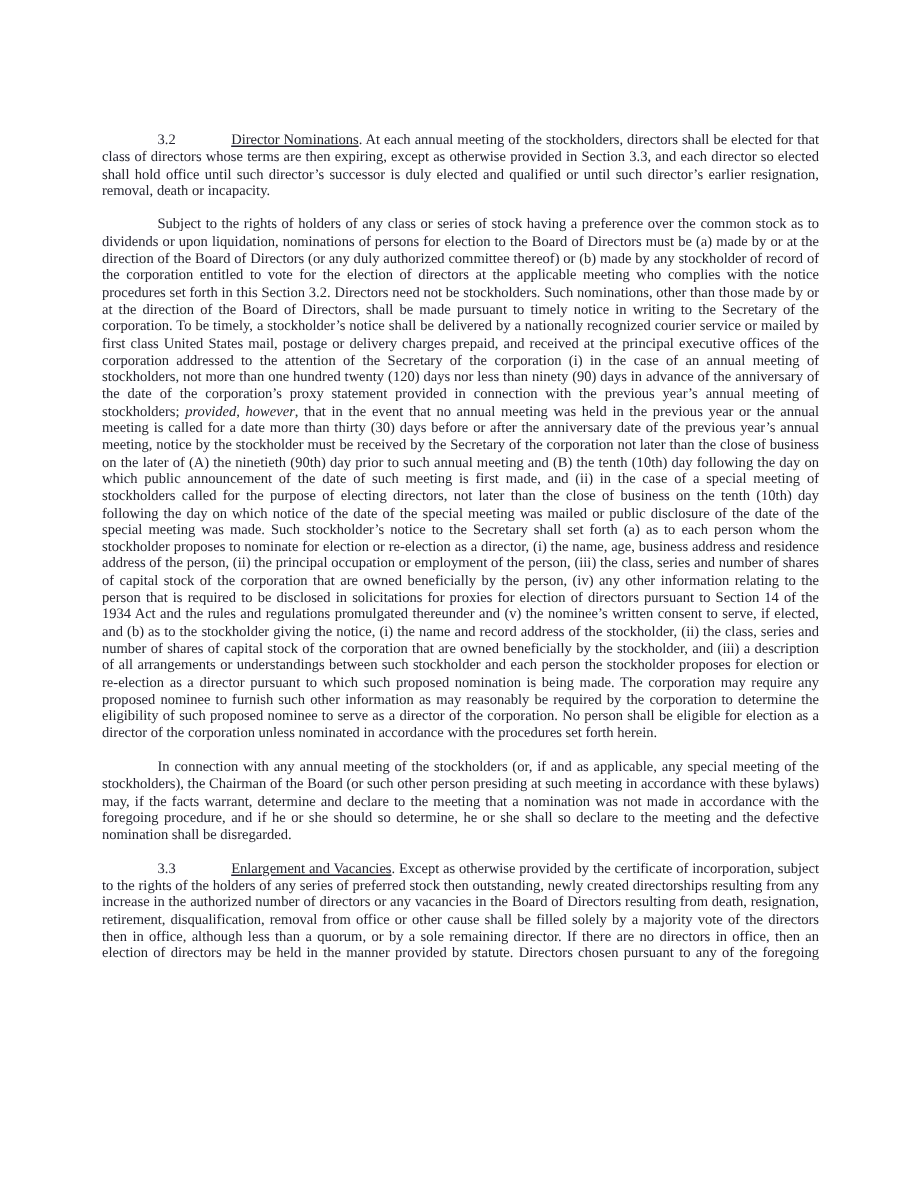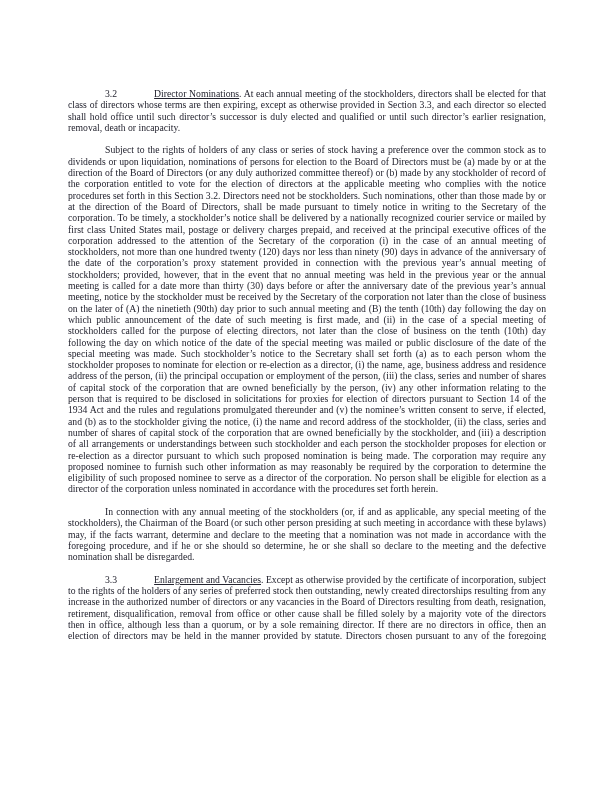--- a/index.html
+++ b/index.html
@@ -32,20 +32,21 @@
     padding: 0;
   }
   .sec-tab {
     display: inline-block;
     width: 37px;
   }
   .heading-underline {
     text-decoration: underline;
   }
   .italic {
+    font-style: italic;
   }
   .footer {
     position: absolute;
     top: 730px;
     left: 0;
     width: 100%;
     text-align: center;
     font-size: 10px;
     font-weight: bold;
     color: #23232f;

